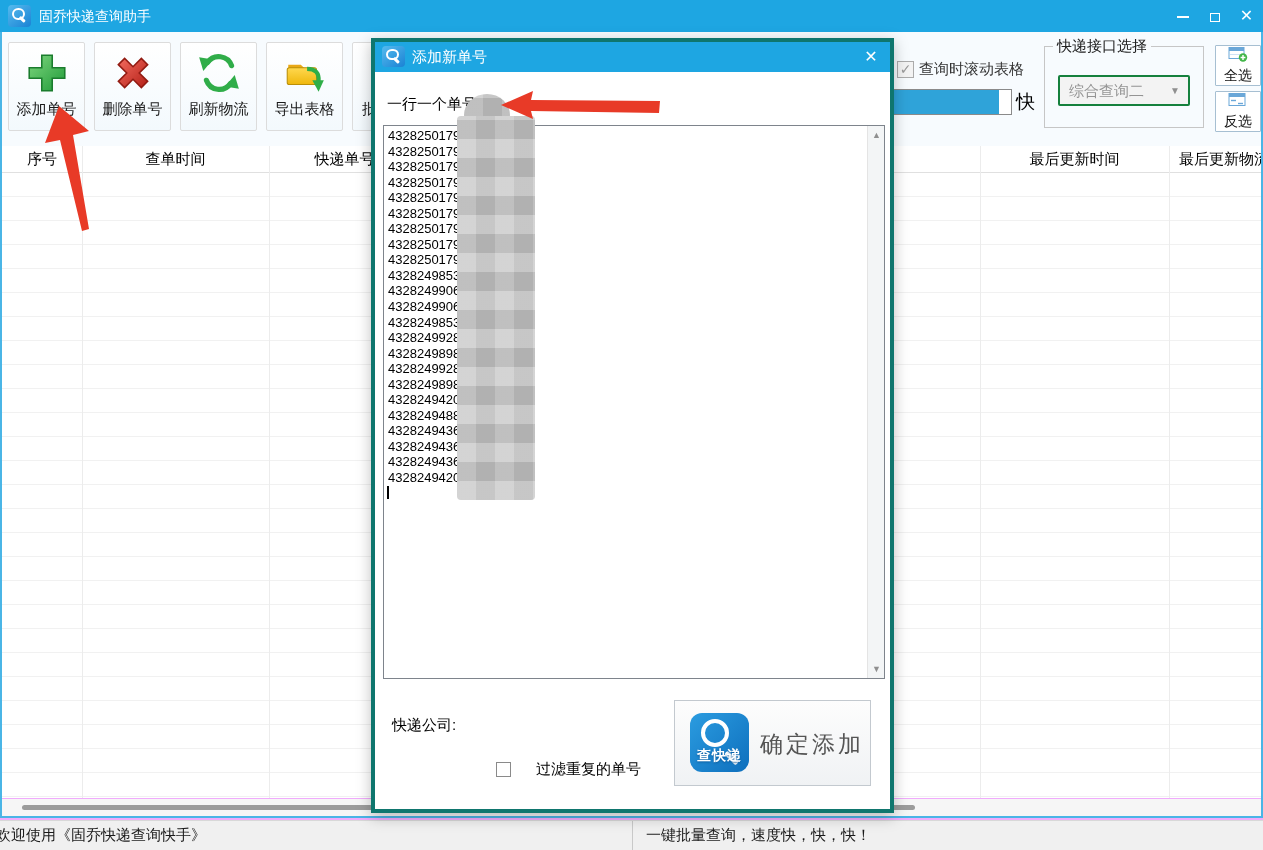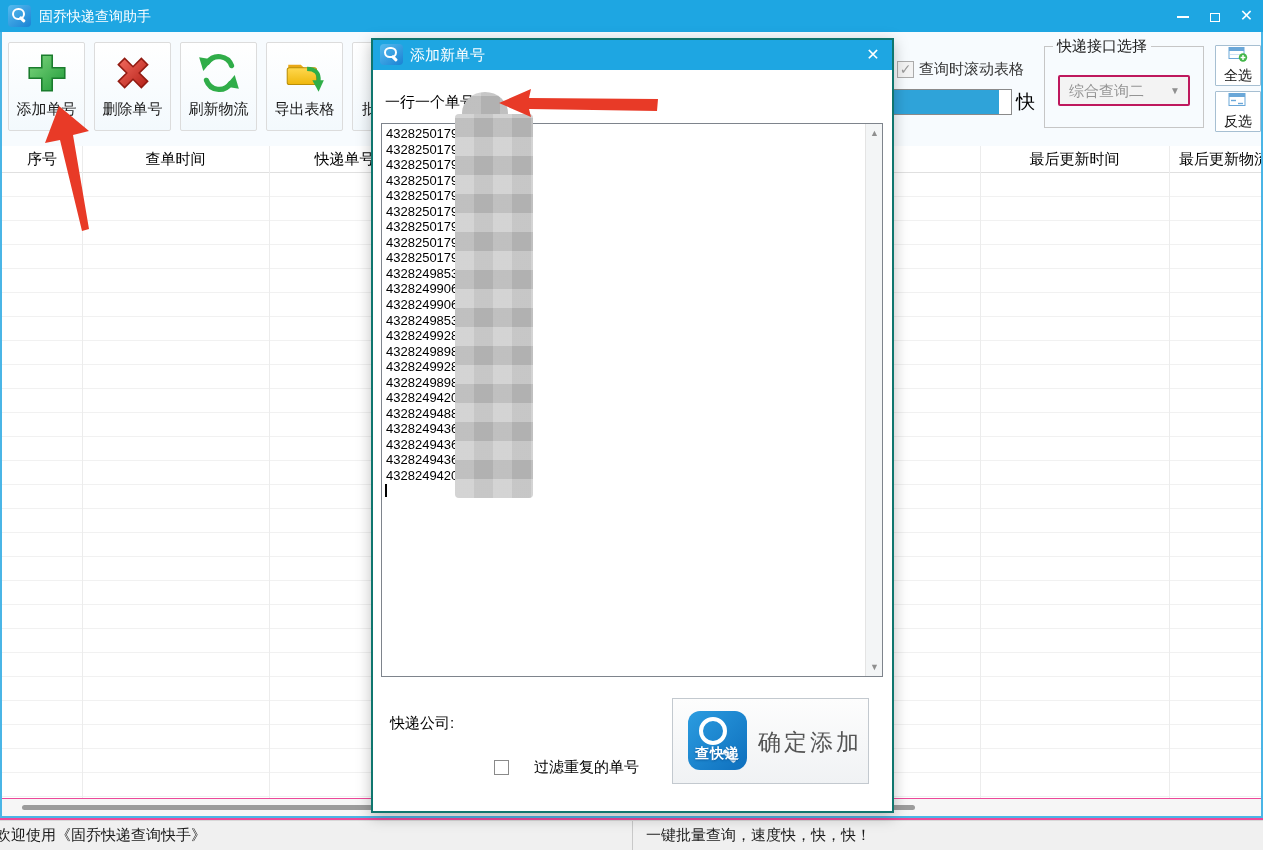--- a/index.html
+++ b/index.html
@@ -1,17 +1,17 @@
 <!DOCTYPE html>
 <html><head>
 <meta charset="utf-8">
 <style>
   * { margin:0; padding:0; box-sizing:border-box; }
   body { font-family:"Liberation Sans","DejaVu Sans",sans-serif; background:#ffffff; }
-  .screen { position:relative; width:1263px; height:850px; background:#ec4899; overflow:hidden; }
+  .screen { position:relative; width:1263px; height:850px; background:#f0abfc; overflow:hidden; }
 
   
   .titlebar { position:absolute; left:0; top:0; width:1263px; height:32px; background:#1ea6e2; }
   .logo-sq { background:linear-gradient(140deg,#55bbee,#1a82d4); border-radius:4px; position:relative; }
   .logo-sq::before { content:""; position:absolute; left:18%; top:12%; width:38%; height:38%;
       border:2px solid #fff; border-radius:50%; }
   .logo-sq::after { content:""; position:absolute; left:56%; top:52%; width:11%; height:34%;
       background:#fff; border-radius:1px; transform:rotate(-45deg); }
   .app-logo { position:absolute; left:8px; top:5px; width:23px; height:22px; }
   .app-title { position:absolute; left:39px; top:0; height:32px; line-height:32px; color:#fff; font-size:14px; }
@@ -35,21 +35,21 @@
   .cb-on { width:17px; height:17px; border:1px solid #ababab; background:#f3f3f3; color:#9a9a9a;
       font-size:14px; line-height:15px; text-align:center; font-weight:bold; }
   .scroll-check .c-label { font-size:15px; color:#333; margin-left:5px; }
 
   .progress { position:absolute; left:772px; top:57px; width:238px; height:26px; border:1px solid #8a8a8a; background:#fff; }
   .progress .fill { width:95%; height:100%; background:#2fa3d9; }
   .speed-label { position:absolute; left:1014px; top:56px; font-size:19px; color:#000; line-height:28px; }
 
   .api-group { position:absolute; left:1042px; top:14px; width:160px; height:82px; border:1px solid #c6c6c6; }
   .api-group .g-label { position:absolute; left:8px; top:-10px; background:#f7fbfe; padding:0 4px; font-size:15px; color:#222; }
-  .api-select { position:absolute; left:13px; top:28px; width:132px; height:31px; border:2px solid #be185d;
+  .api-select { position:absolute; left:13px; top:28px; width:132px; height:31px; border:2px solid #15803d;
       background:#f3f3f3; border-radius:2px; font-size:15px; color:#949494; line-height:27px; padding-left:9px; }
   .api-select .chev { position:absolute; right:8px; top:0; font-size:10px; color:#8f8f8f; line-height:27px; }
 
   .mini-btn { position:absolute; left:1213px; width:46px; height:41px; background:#fff; border:1px solid #a6bfd2;
       text-align:center; border-radius:1px; }
   .mini-btn .m-label { font-size:14px; color:#111; line-height:16px; }
   .mb-all { top:13px; } .mb-inv { top:59px; }
 
   
   .table-header { position:absolute; left:2px; top:146px; width:1259px; height:27px; background:#fff; border-bottom:1px solid #e0e0e0; }
@@ -68,21 +68,21 @@
   .b-bottom{ position:absolute; left:0; top:816px; width:1263px; height:2px; background:#4ab5e6; }
 
   
   .statusbar { position:absolute; left:0; top:820px; width:1263px; height:30px; background:#f0f0f0; border-top:1px solid #d8d8d8; }
   .st-left { position:absolute; left:-4px; top:5px; font-size:15px; color:#1a1a1a; white-space:nowrap; }
   .st-div { position:absolute; left:632px; top:0; width:1px; height:30px; background:#c9c9c9; }
   .st-right { position:absolute; left:646px; top:5px; font-size:15px; color:#1a1a1a; white-space:nowrap; }
 
   
   .dialog { position:absolute; left:371px; top:38px; width:523px; height:775px; background:#fff;
-      border:2px solid #0f766e; box-shadow:0 4px 14px rgba(0,0,0,.25); z-index:10; }
+      border:4px solid #0f766e; box-shadow:0 4px 14px rgba(0,0,0,.25); z-index:10; }
   .dlg-title { position:absolute; left:0; top:0; right:0; height:30px; background:#1ea6e2; }
   .dlg-logo { position:absolute; left:7px; top:4px; width:23px; height:21px; }
   .dlg-title-text { position:absolute; left:37px; top:0; line-height:30px; color:#fff; font-size:15px; }
   .dlg-close { position:absolute; right:4px; top:0; width:30px; height:30px; color:#fff; text-align:center;
       line-height:30px; font-size:16px; cursor:default; }
   .dlg-hint { position:absolute; left:12px; top:53px; font-size:15px; color:#000; }
 
   .txtarea { position:absolute; left:8px; top:83px; width:502px; height:554px; border:1px solid #7e848c; background:#fff; overflow:hidden; }
   .nums { position:absolute; left:4px; top:2px; font-size:13px; line-height:15.55px; color:#000; }
   .num-line { height:15.55px; white-space:pre; }

